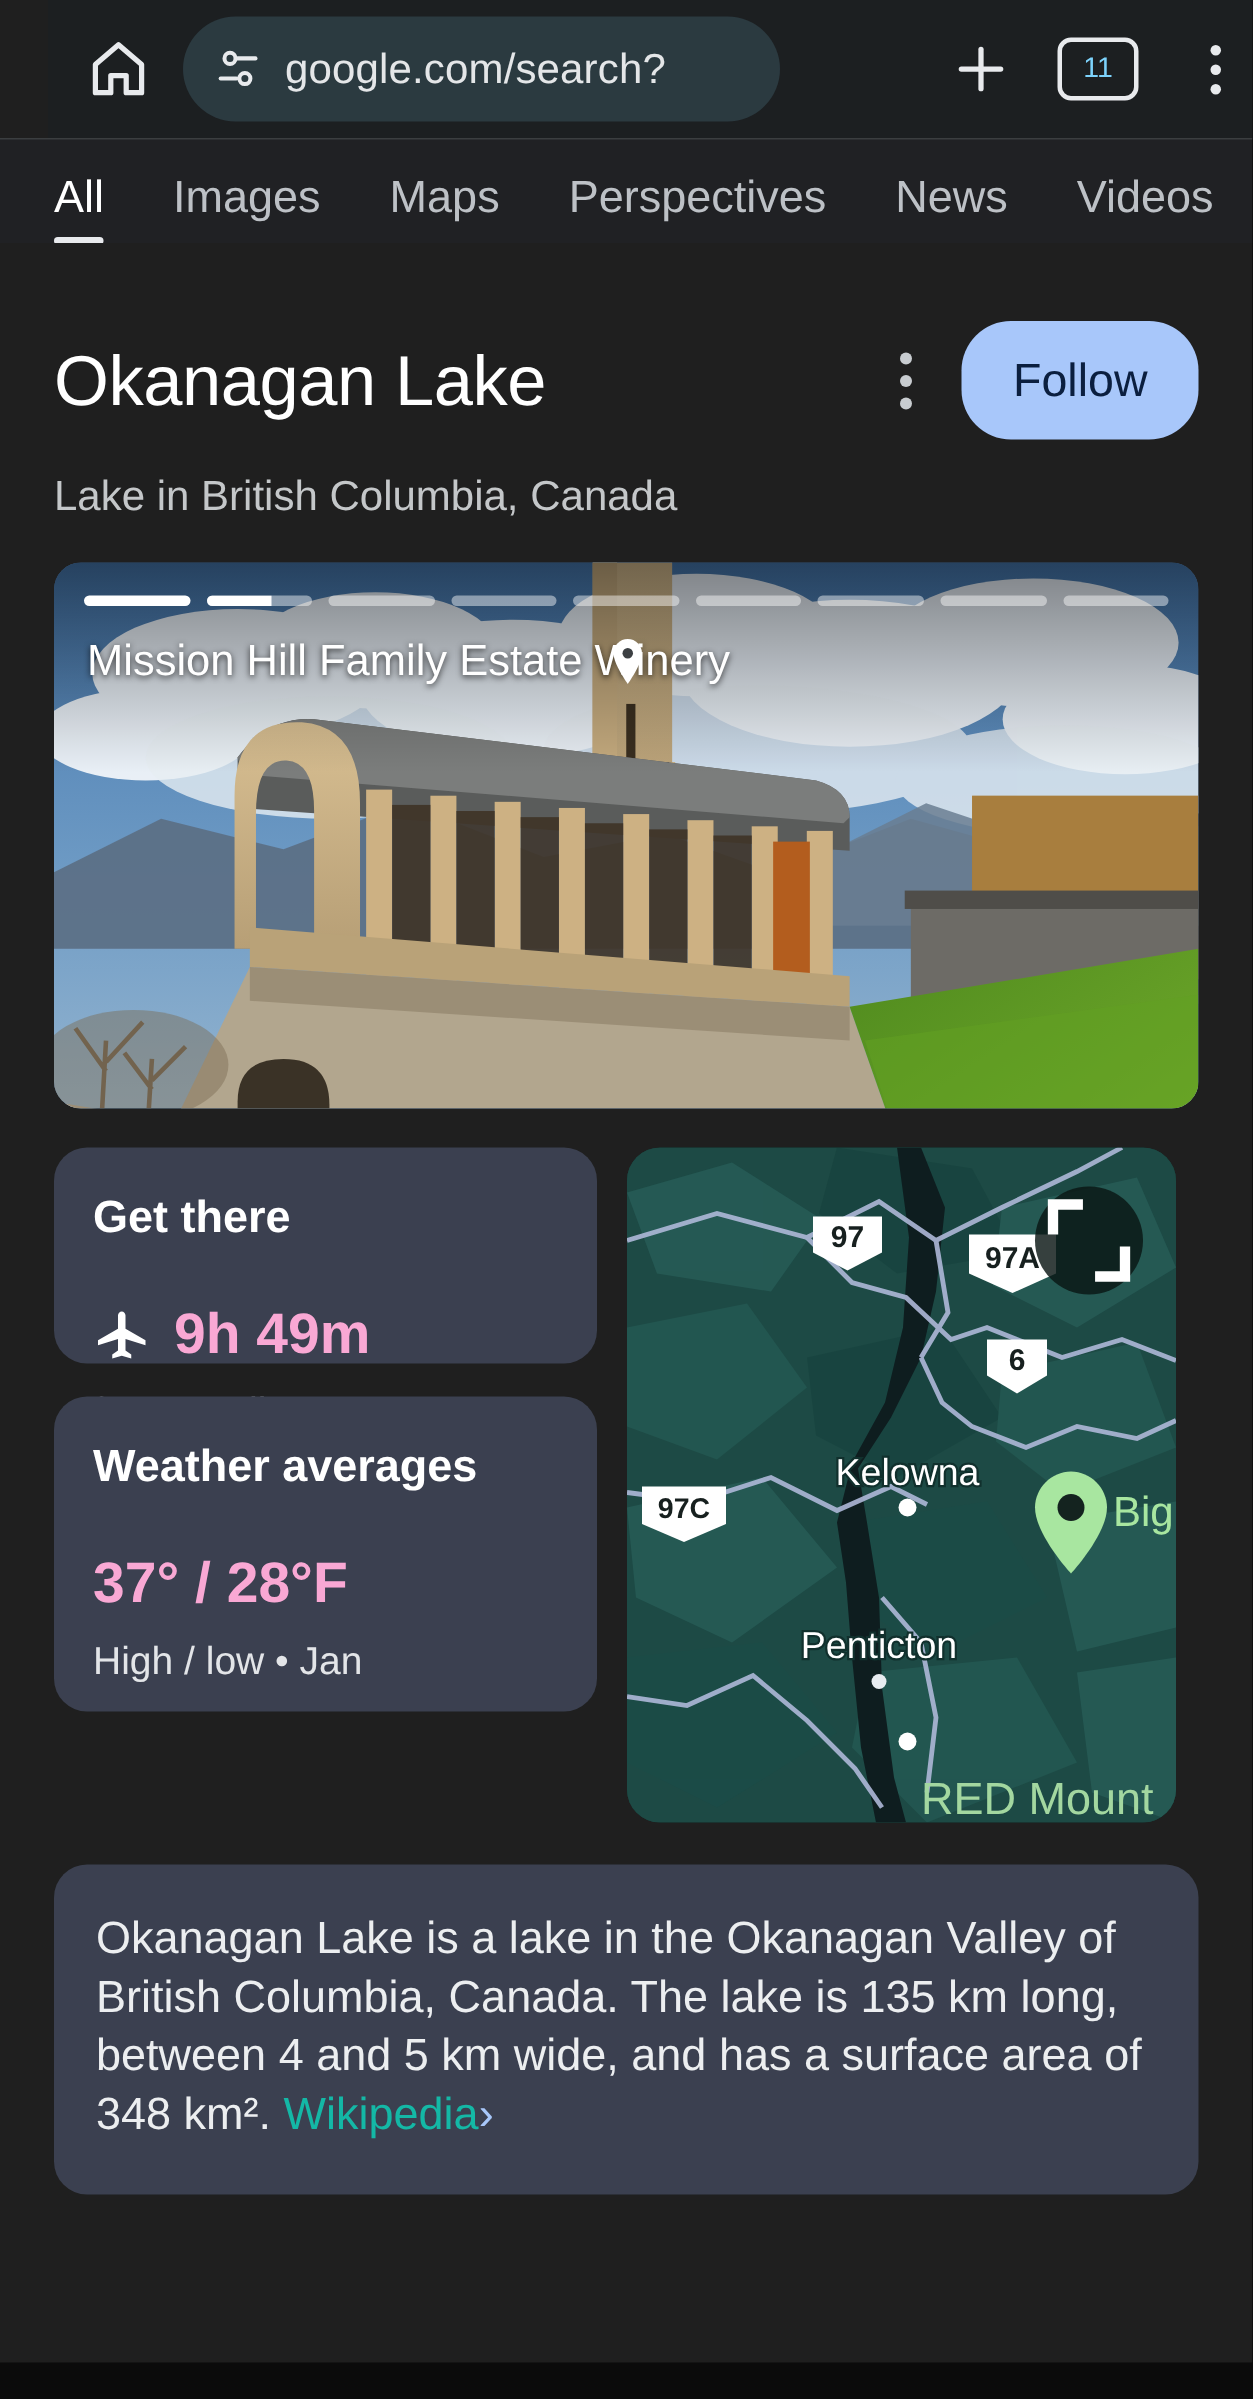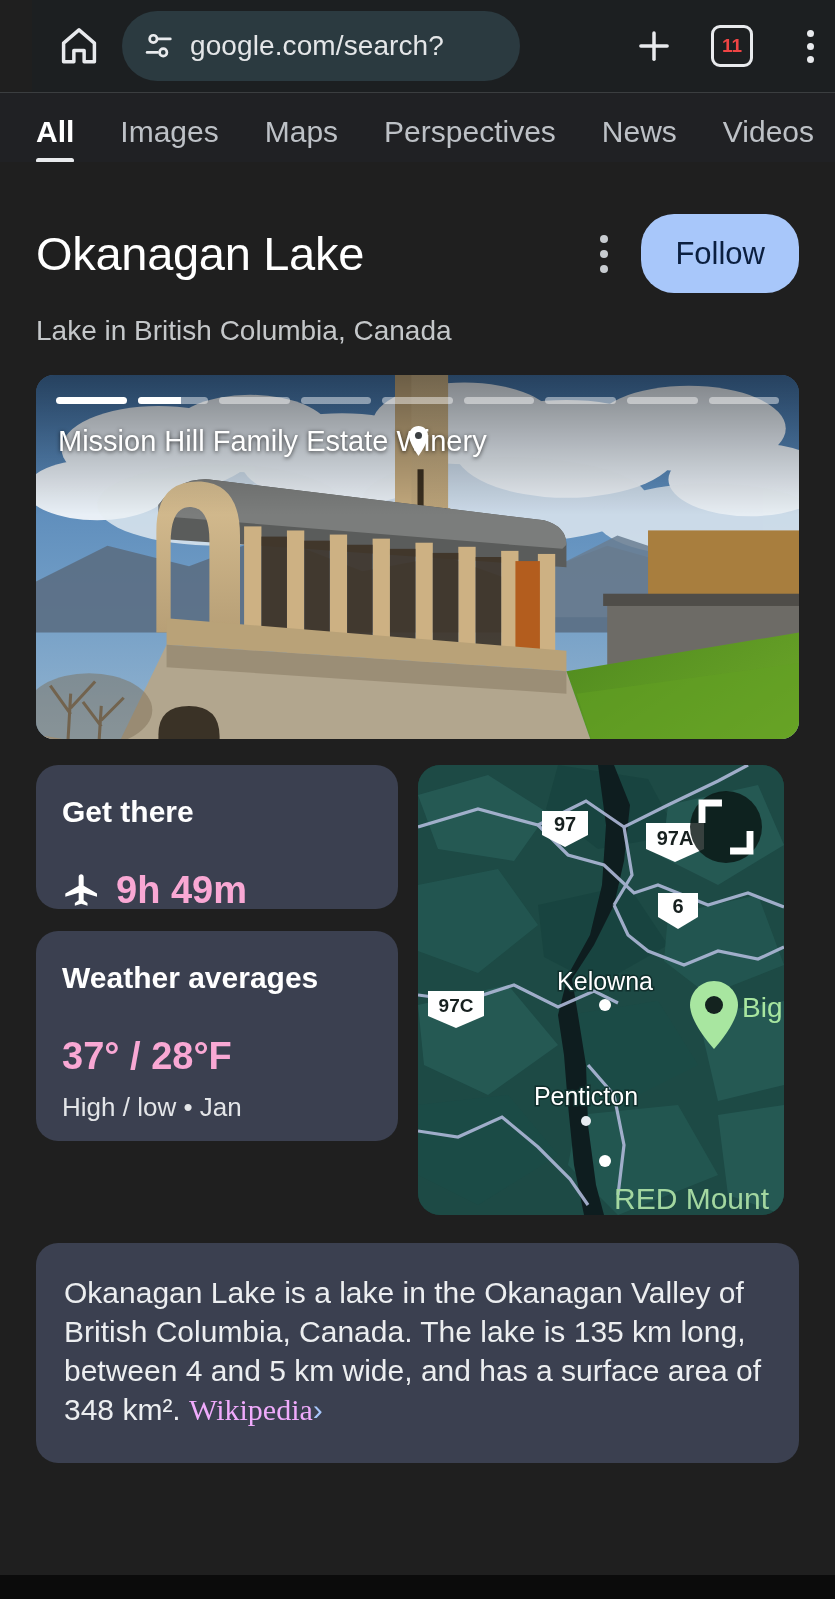--- a/index.html
+++ b/index.html
@@ -23,39 +23,39 @@
     display:flex; align-items:center; padding:0 20px; overflow:hidden;
   }
   .tune-icon { flex:none; margin-right:14px; }
   .url-text {
     color:#e4e6e8; font-size:28px; white-space:nowrap; overflow:hidden;
     letter-spacing:.1px;
   }
   .chrome-actions { display:flex; align-items:center; margin-left:auto; gap:4px; }
   .chrome-btn { width:74px; height:70px; display:flex; align-items:center; justify-content:center; }
   .tabcount {
-    width:42px; height:42px; border:3px solid #e8eaed; border-radius:9px;
+    width:54px; height:42px; border:3px solid #e8eaed; border-radius:9px;
     display:flex; align-items:center; justify-content:center;
-    color:#ef4444; font-size:19px; font-weight:700;
+    color:#7dd3fc; font-size:19px; font-weight:400;
   }
   .dots-v { display:flex; flex-direction:column; gap:6px; align-items:center; }
   .dots-v i { width:7px; height:7px; border-radius:50%; background:#e8eaed; display:block; }
 
   
   .tabs-wrap {
     position:absolute; top:92px; left:0; width:835px; height:70px;
     background:#202124; border-top:1px solid #3b3e40;
     display:flex; align-items:flex-start; overflow:hidden;
   }
   .tab {
     position:relative; padding:22px 0 0 0; margin-right:46px;
     color:#bdc1c6; font-size:30px; white-space:nowrap; flex:none;
   }
   .tab:first-child { margin-left:36px; }
-  .tab.active { color:#ffffff; font-weight:700; }
+  .tab.active { color:#ffffff; font-weight:400; }
   .tab.active::after {
     content:""; position:absolute; left:0; right:0; bottom:-14px; height:5px;
     background:#e8eaed; border-radius:3px;
   }
 
   
   .content { position:absolute; top:162px; left:0; width:835px; height:1413px; background:#1f1f1f; }
 
   .title-row { display:flex; align-items:center; padding:52px 36px 0 36px; }
   .kp-title { color:#ffffff; font-size:47px; font-weight:400; letter-spacing:-.3px; line-height:1; }
@@ -112,21 +112,21 @@
     border-radius:50%; background:rgba(10,22,20,.82);
     display:flex; align-items:center; justify-content:center;
   }
 
   
   .desc-card {
     margin:28px 36px 0 36px; background:#3b4050; border-radius:22px;
     padding:30px 28px 34px 28px;
   }
   .desc-text { color:#eceef0; font-size:30px; line-height:1.30; }
-  .wiki-link { color:#f0abfc;font-family:Liberation Serif, serif; }
+  .wiki-link { color:#14b8a6; }
   .chev { color:#a8c7fa; }
   .bottom-strip { position:absolute; left:0; bottom:0; width:835px; height:24px; background:#0b0b0b; }
 </style>
 </head>
 <body>
 
 <div class="screen">
 
   <div class="browser-bar">
     <div class="home-btn">

